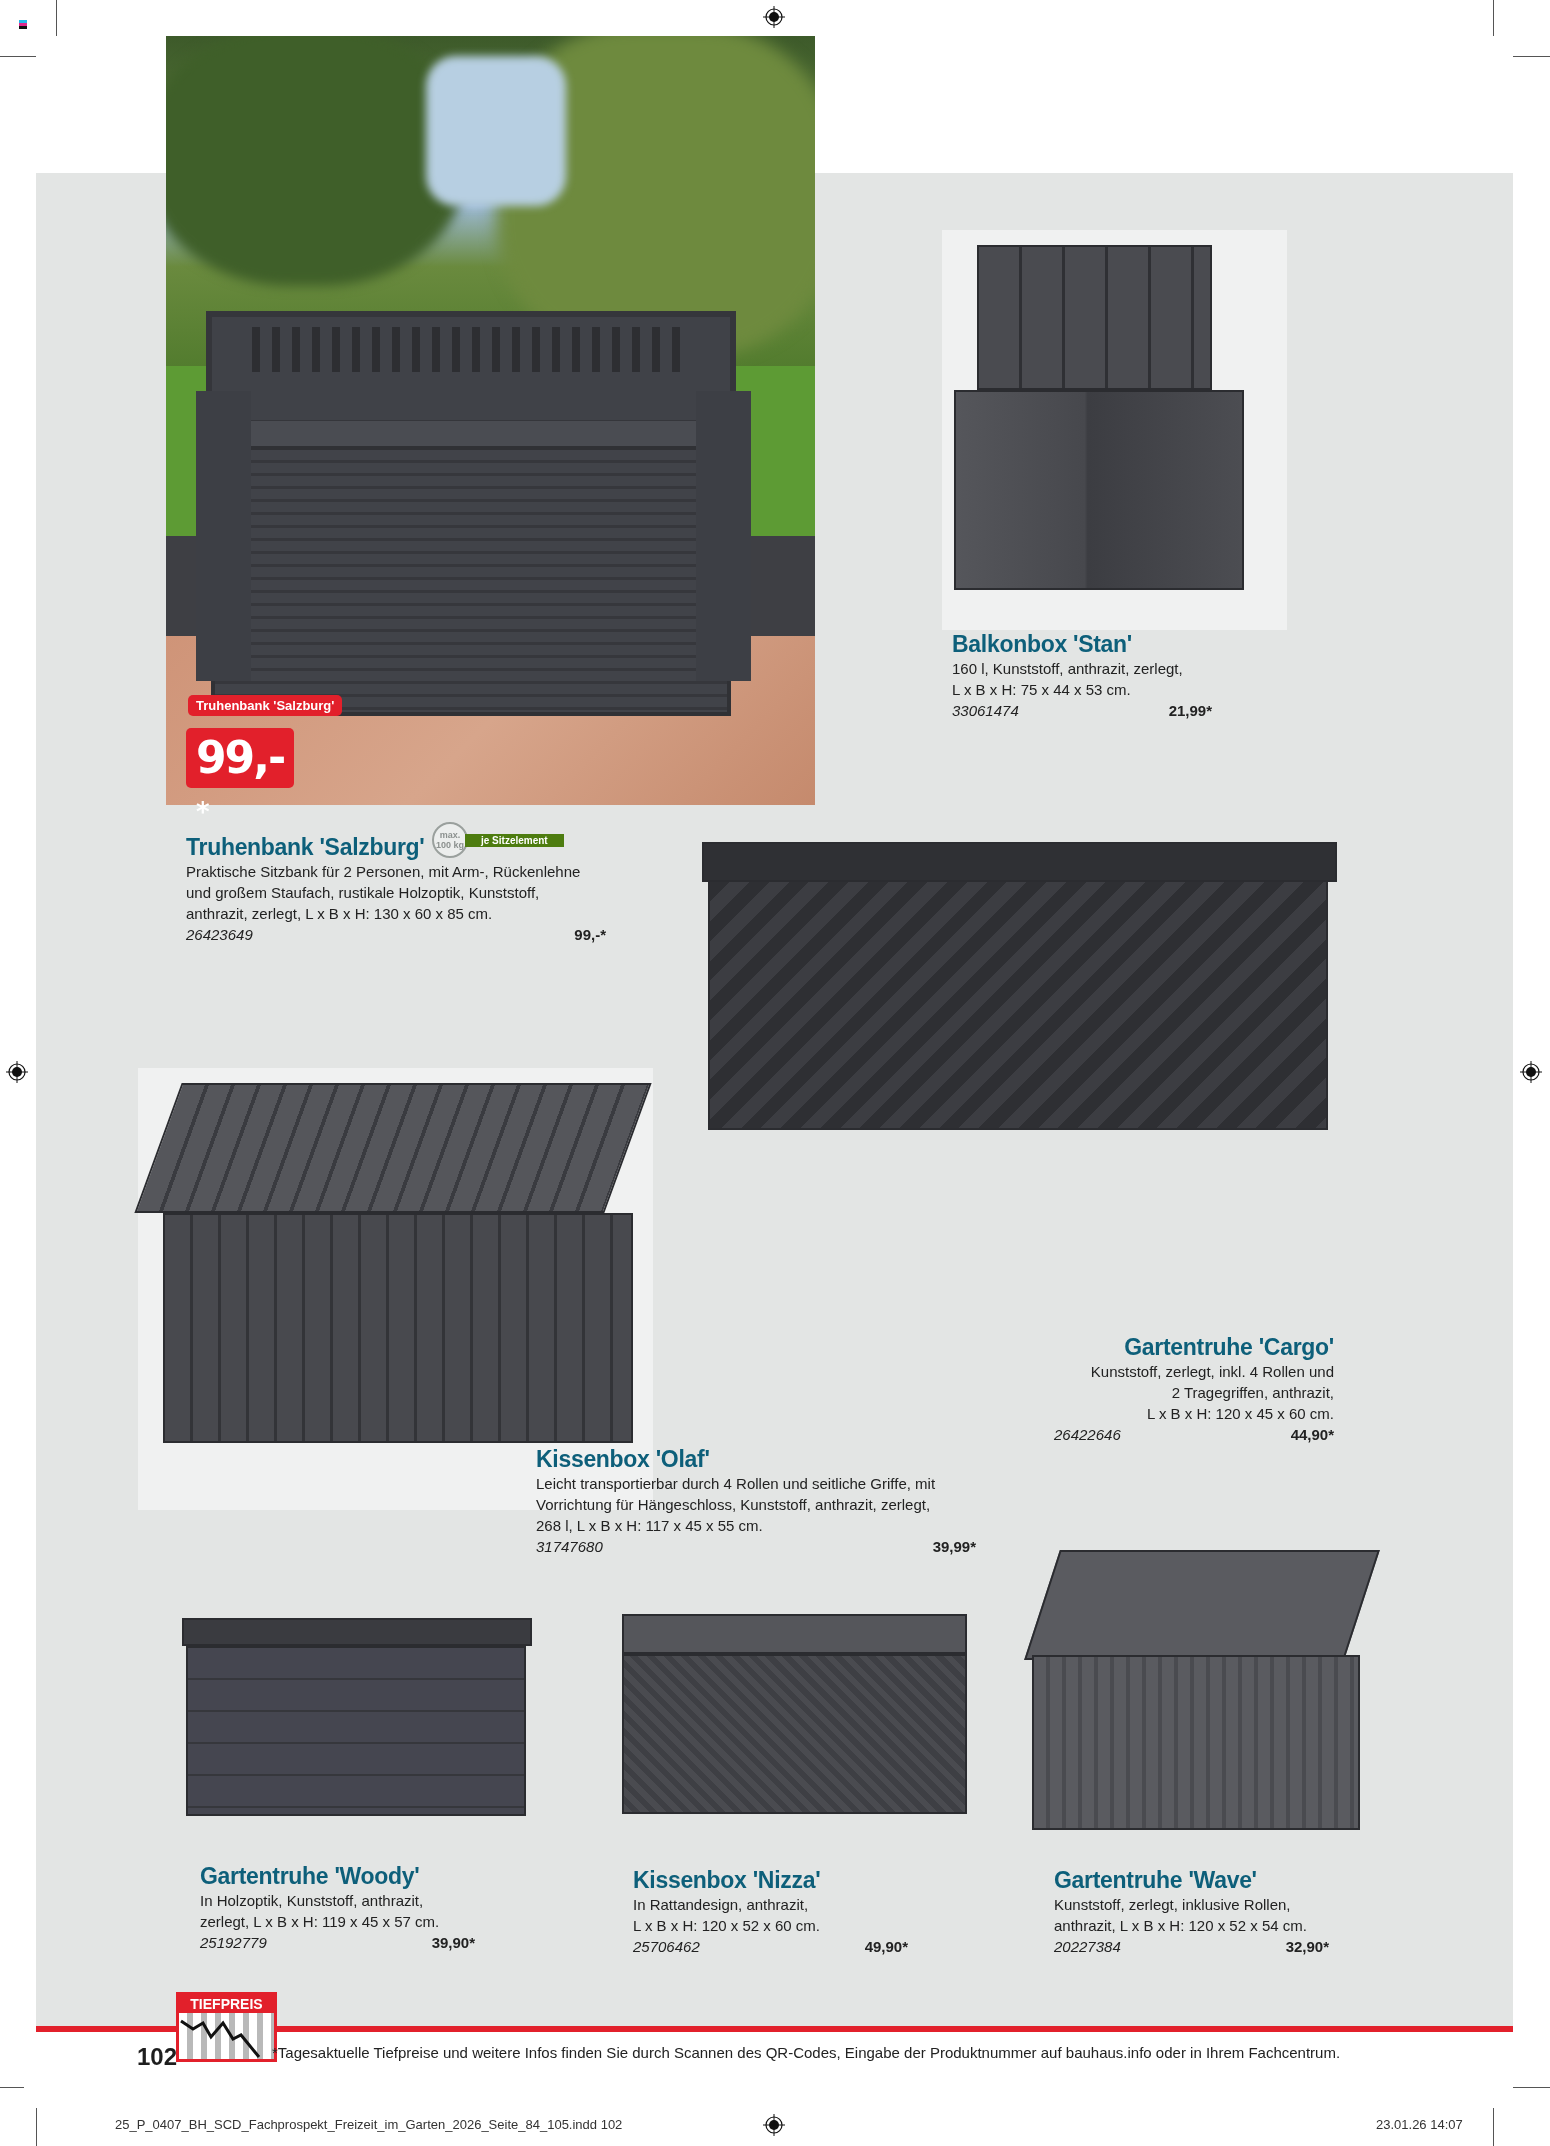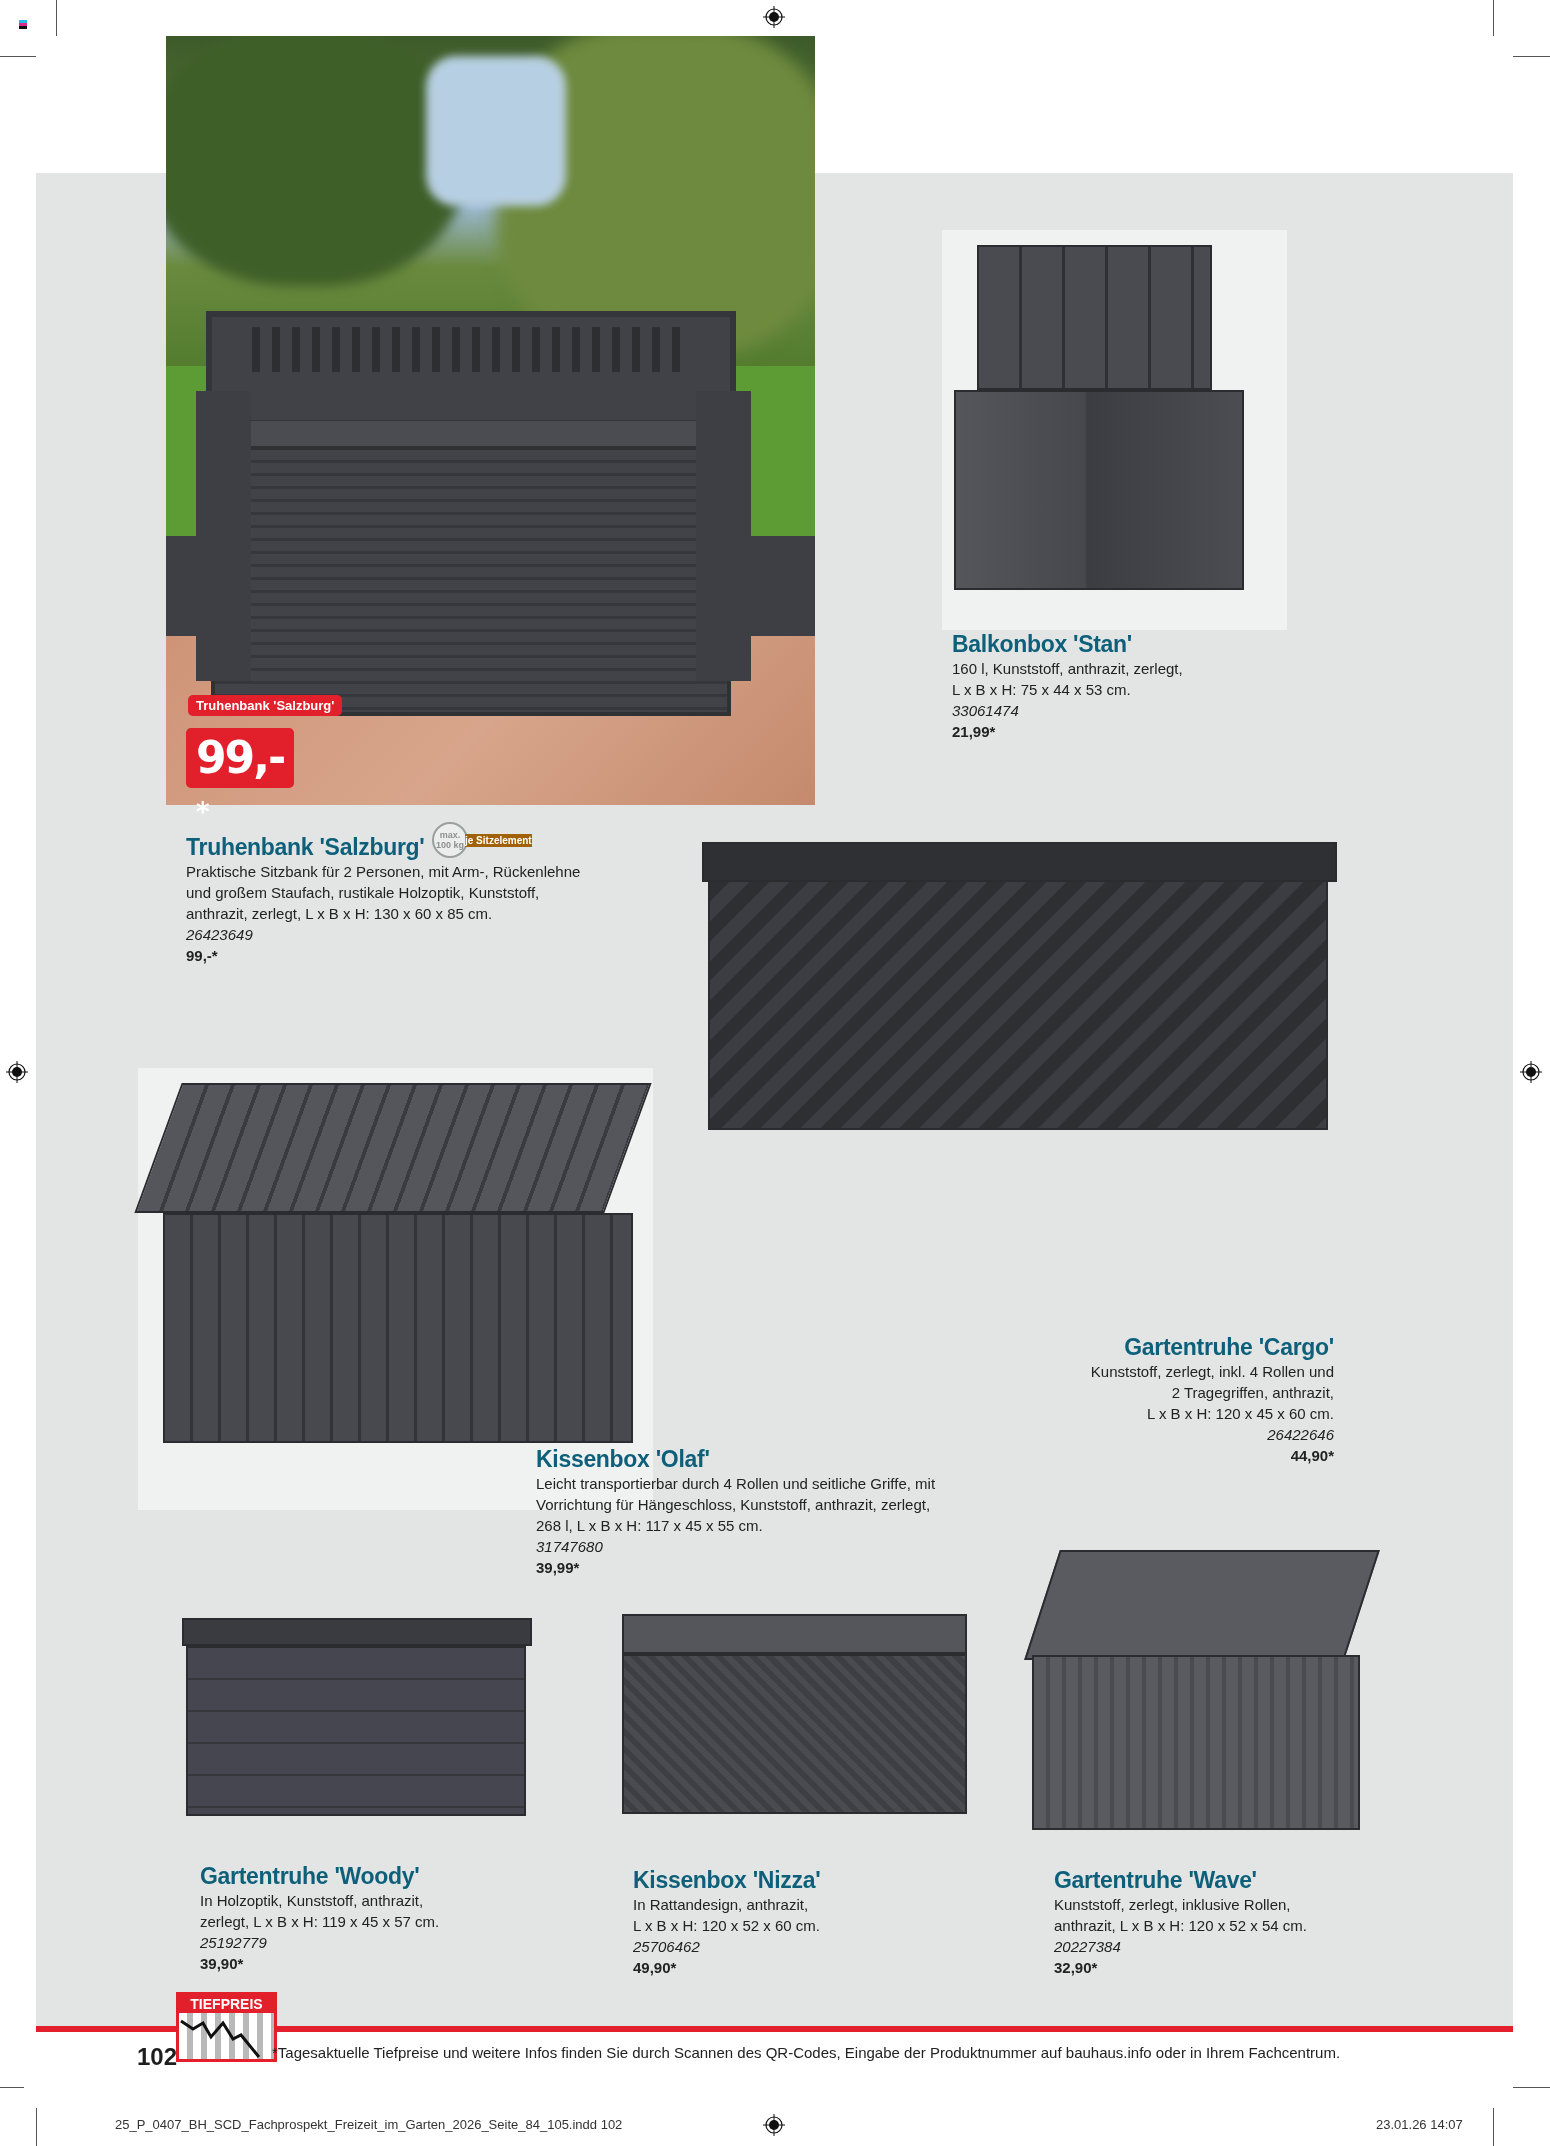--- a/index.html
+++ b/index.html
@@ -38,28 +38,28 @@
 
   
   .pimg { position: absolute; background: #f0f1f1; }
   .box { position: absolute; background: #3e3f43; border: 2px solid #2b2c30; }
   .lid { position: absolute; background: #4a4b50; border: 2px solid #2b2c30; }
 
   
   .product { position: absolute; font-family: "Liberation Sans", sans-serif; }
   .product .title { color: #0d5f7a; font-weight: bold; font-size: 23px; line-height: 28px; letter-spacing: -0.3px; }
   .product .desc { font-size: 15px; line-height: 21px; color: #222; }
-  .product .row { display: flex; justify-content: space-between; font-size: 15px; line-height: 21px; flex-direction: column; }
+  .product .row { display: flex; justify-content: space-between; font-size: 15px; line-height: 21px; }
   .product .sku { font-style: italic; color: #222; }
   .product .price { font-weight: bold; color: #222; }
 
   .badge { position: absolute; left: 432px; top: 822px; display: flex; align-items: center; }
   .badge .circle { width: 36px; height: 36px; border-radius: 50%; border: 2px solid #9aa09d; color: #8c918f; font-size: 9px; font-weight: bold;
     text-align: center; line-height: 10px; padding-top: 6px; background: #eceeed; font-family: "Liberation Sans", sans-serif; }
-  .badge .tag { background: #a16207; color: #fff; font-size: 10px; font-weight: bold; padding: 1px 0; margin-left: -3px; font-family: "Liberation Sans", sans-serif; }
+  .badge .tag { background: #4d7c0f; color: #fff; font-size: 10px; font-weight: bold; padding: 1px 16px; margin-left: -3px; font-family: "Liberation Sans", sans-serif; }
 
   
   .tiefpreis { position: absolute; left: 176px; top: 1992px; width: 101px; height: 70px; border: 3px solid #e2202b; background: repeating-linear-gradient(90deg, #fff 0 8px, #b9b9b9 8px 14px); }
   .tiefpreis .tp-label { background: #e2202b; color: #fff; font-family: "Liberation Sans", sans-serif; font-weight: bold; font-size: 14px; text-align: center; line-height: 18px; height: 18px; }
   .page-num { position: absolute; left: 137px; top: 2043px; font-family: "Liberation Sans", sans-serif; font-weight: bold; font-size: 24px; color: #1e1e1e; }
   .footnote { position: absolute; left: 272px; top: 2044px; font-family: "Liberation Sans", sans-serif; font-size: 15px; color: #222; }
   .slug { position: absolute; top: 2117px; font-family: "Liberation Sans", sans-serif; font-size: 13px; color: #333; }
 </style>
 </head>
 <body>

